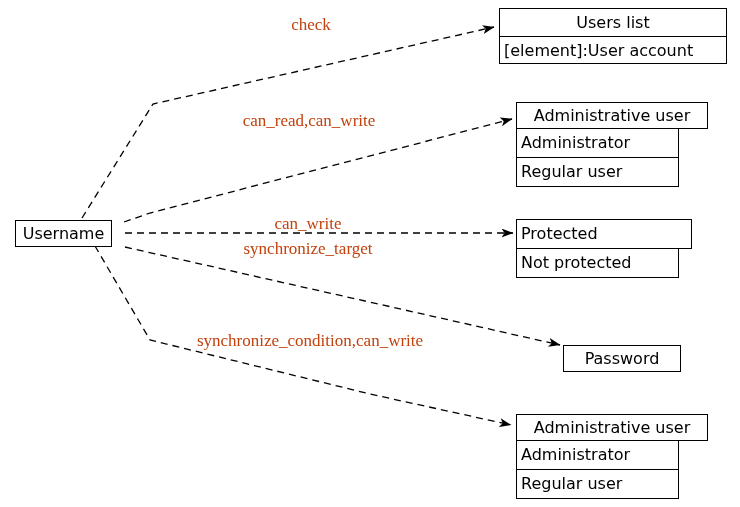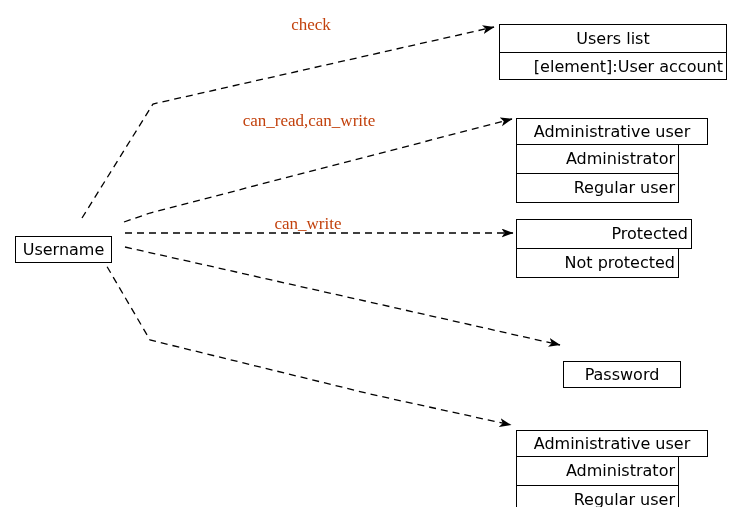--- a/index.html
+++ b/index.html
@@ -36,24 +36,23 @@
     border: 1px solid #000000;
     background: #ffffff;
     font-size: 16px;
     line-height: 25px;
     white-space: nowrap;
     overflow: hidden;
   }
   .hdr {
     text-align: center;
     padding: 0 3px;
-    margin-top: 16px;
   }
   .row {
-    text-align: right;
+    text-align: left;
     padding: 1px 3px 0 4px;
     margin-top: -1px;
   }
   .edge-label {
     position: absolute;
     font-family: Liberation Serif, serif;
     font-size: 17px;
     white-space: nowrap;
     transform: translate(-50%, -50%);
     color: #c2410c;
@@ -103,14 +102,16 @@
 
   <div class="node" style="left:516px; top:414px;">
     <div class="nbox hdr" style="width:192px; height:27px;">Administrative user</div>
     <div class="nbox row" style="width:163px; height:30px;">Administrator</div>
     <div class="nbox row" style="width:163px; height:30px;">Regular user</div>
   </div>
 
   <span class="edge-label" style="left:311px; top:25px;">check</span>
   <span class="edge-label" style="left:308px; top:224px;">can_write</span>
   <span class="edge-label" style="left:309px; top:121px;">can_read,can_write</span>
+  <span class="edge-label" style="left:308px; top:249px;">synchronize_target</span>
+  <span class="edge-label" style="left:310px; top:341px;">synchronize_condition,can_write</span>
 
 </div>
 
 </body></html>

